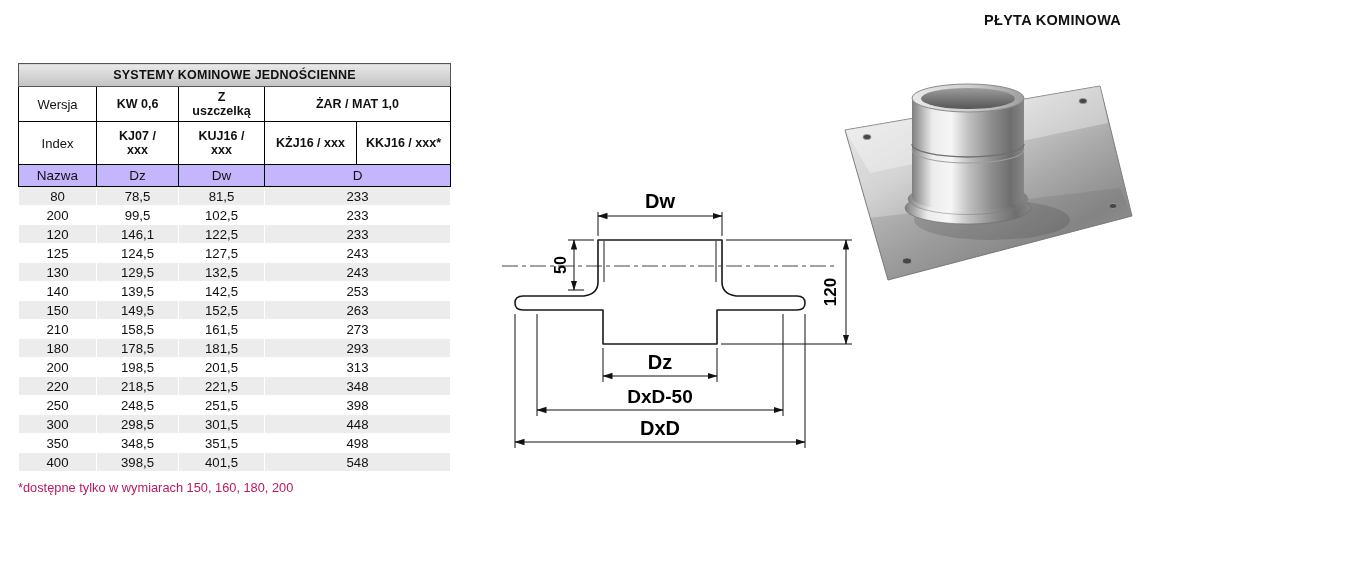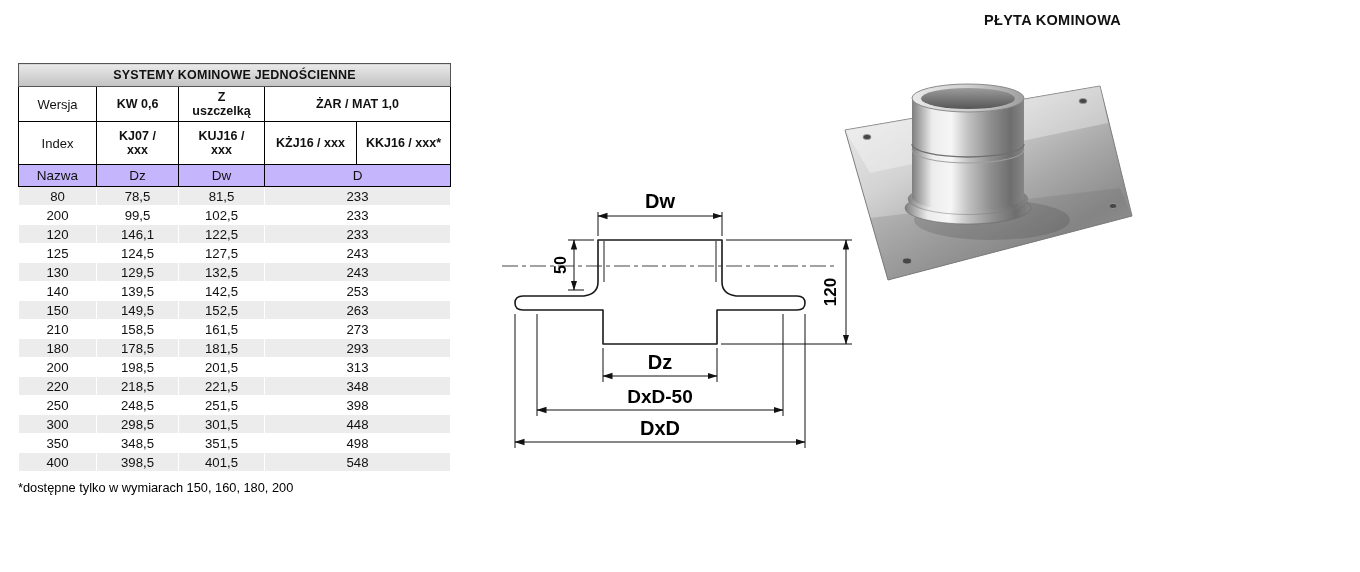--- a/index.html
+++ b/index.html
@@ -18,21 +18,21 @@
   tr.hdr th{border:1px solid #000;background:#fff;font-weight:bold;font-size:12.5px;padding:3px 8px;}
   tr.hdr th.first{font-weight:normal;font-size:13px;}
   tr.hdr th.pre{white-space:pre-line;line-height:14px;}
   tr.idx th{height:36px;}
   tr.nazwa th{border:1px solid #000;background:#c4b5fd;font-weight:normal;font-size:13.5px;padding:3px 2px;}
   tbody td{
     border:1px solid #fff;font-size:13.2px;line-height:15px;padding:1.5px 4px;
   }
   tbody tr:nth-child(odd){background:#ececec;}
   tbody td.col-dw, tbody td.col-d{font-weight:normal;}
-  .footnote{margin-top:8px;font-size:12.8px;color:#000000;}
+  .footnote{margin-top:8px;font-size:12.8px;color:#be185d;}
 
   
   .diagram{position:absolute;left:490px;top:170px;}
   .diagram .profile{fill:none;stroke:#1a1a1a;stroke-width:1.6;stroke-linejoin:round;}
   .diagram .thin{fill:none;stroke:#1a1a1a;stroke-width:1;}
   .diagram .cl{fill:none;stroke:#444;stroke-width:1;stroke-dasharray:16 4 4 4;}
   .diagram .dim{fill:none;stroke:#111;stroke-width:1;}
   .diagram .ext{fill:none;stroke:#111;stroke-width:1;}
   .diagram text{fill:#000;font-family:"Liberation Sans", sans-serif;font-weight:bold;}
   .diagram .t20{font-size:20px;}

